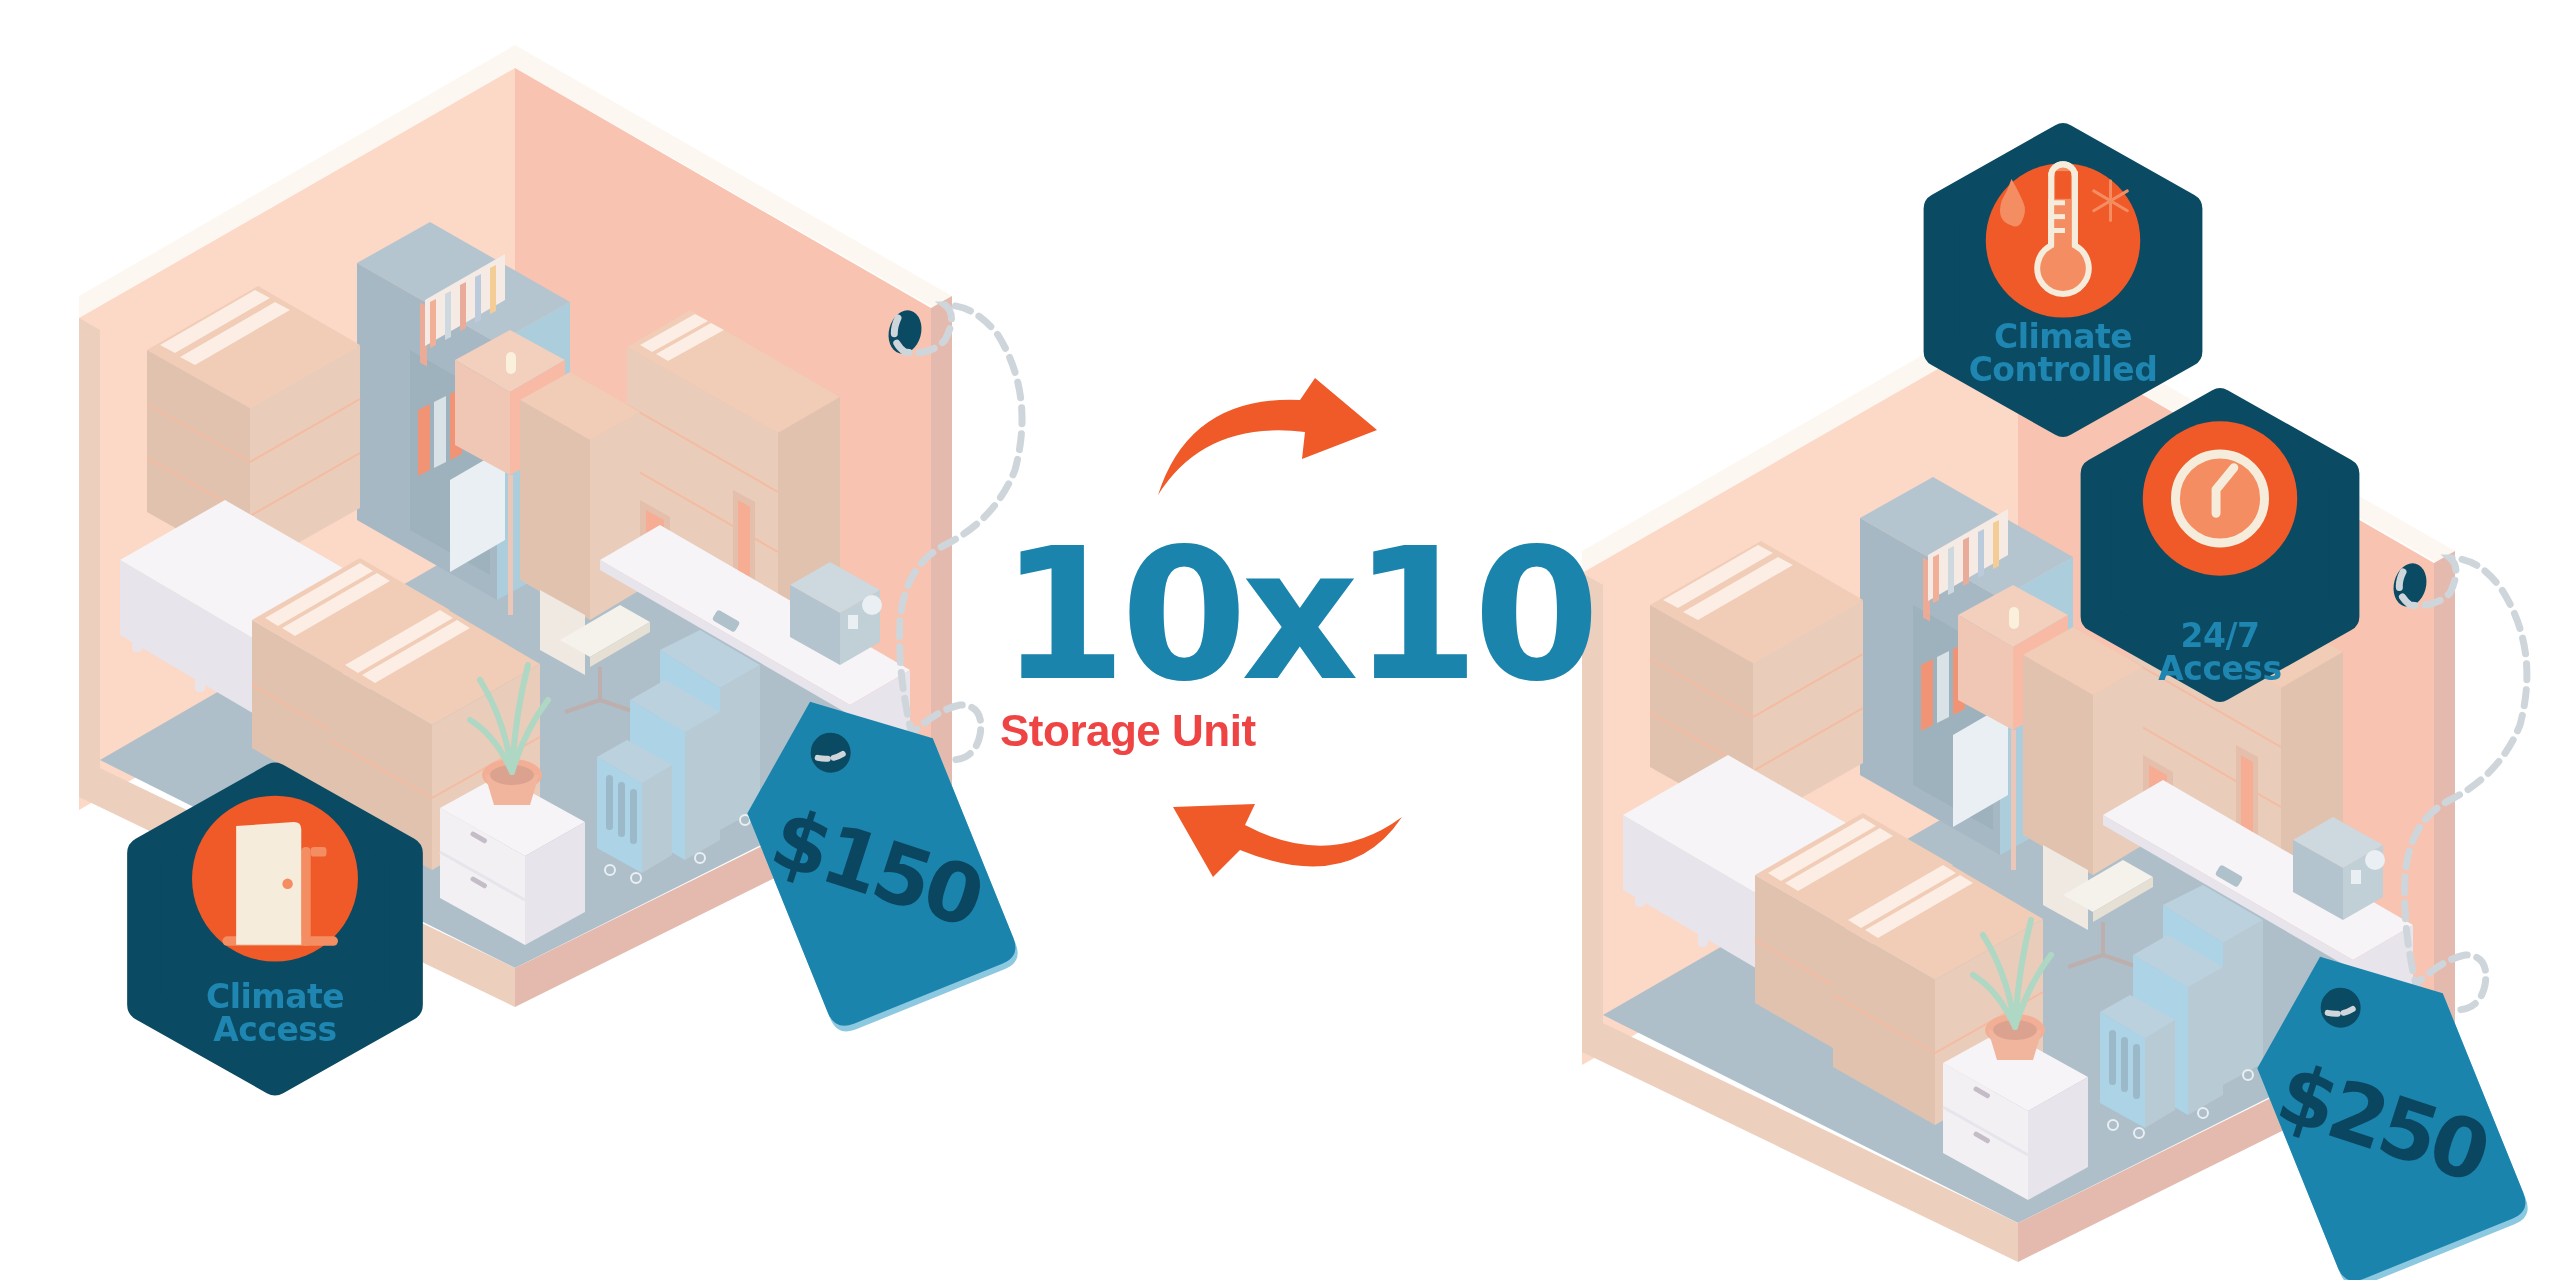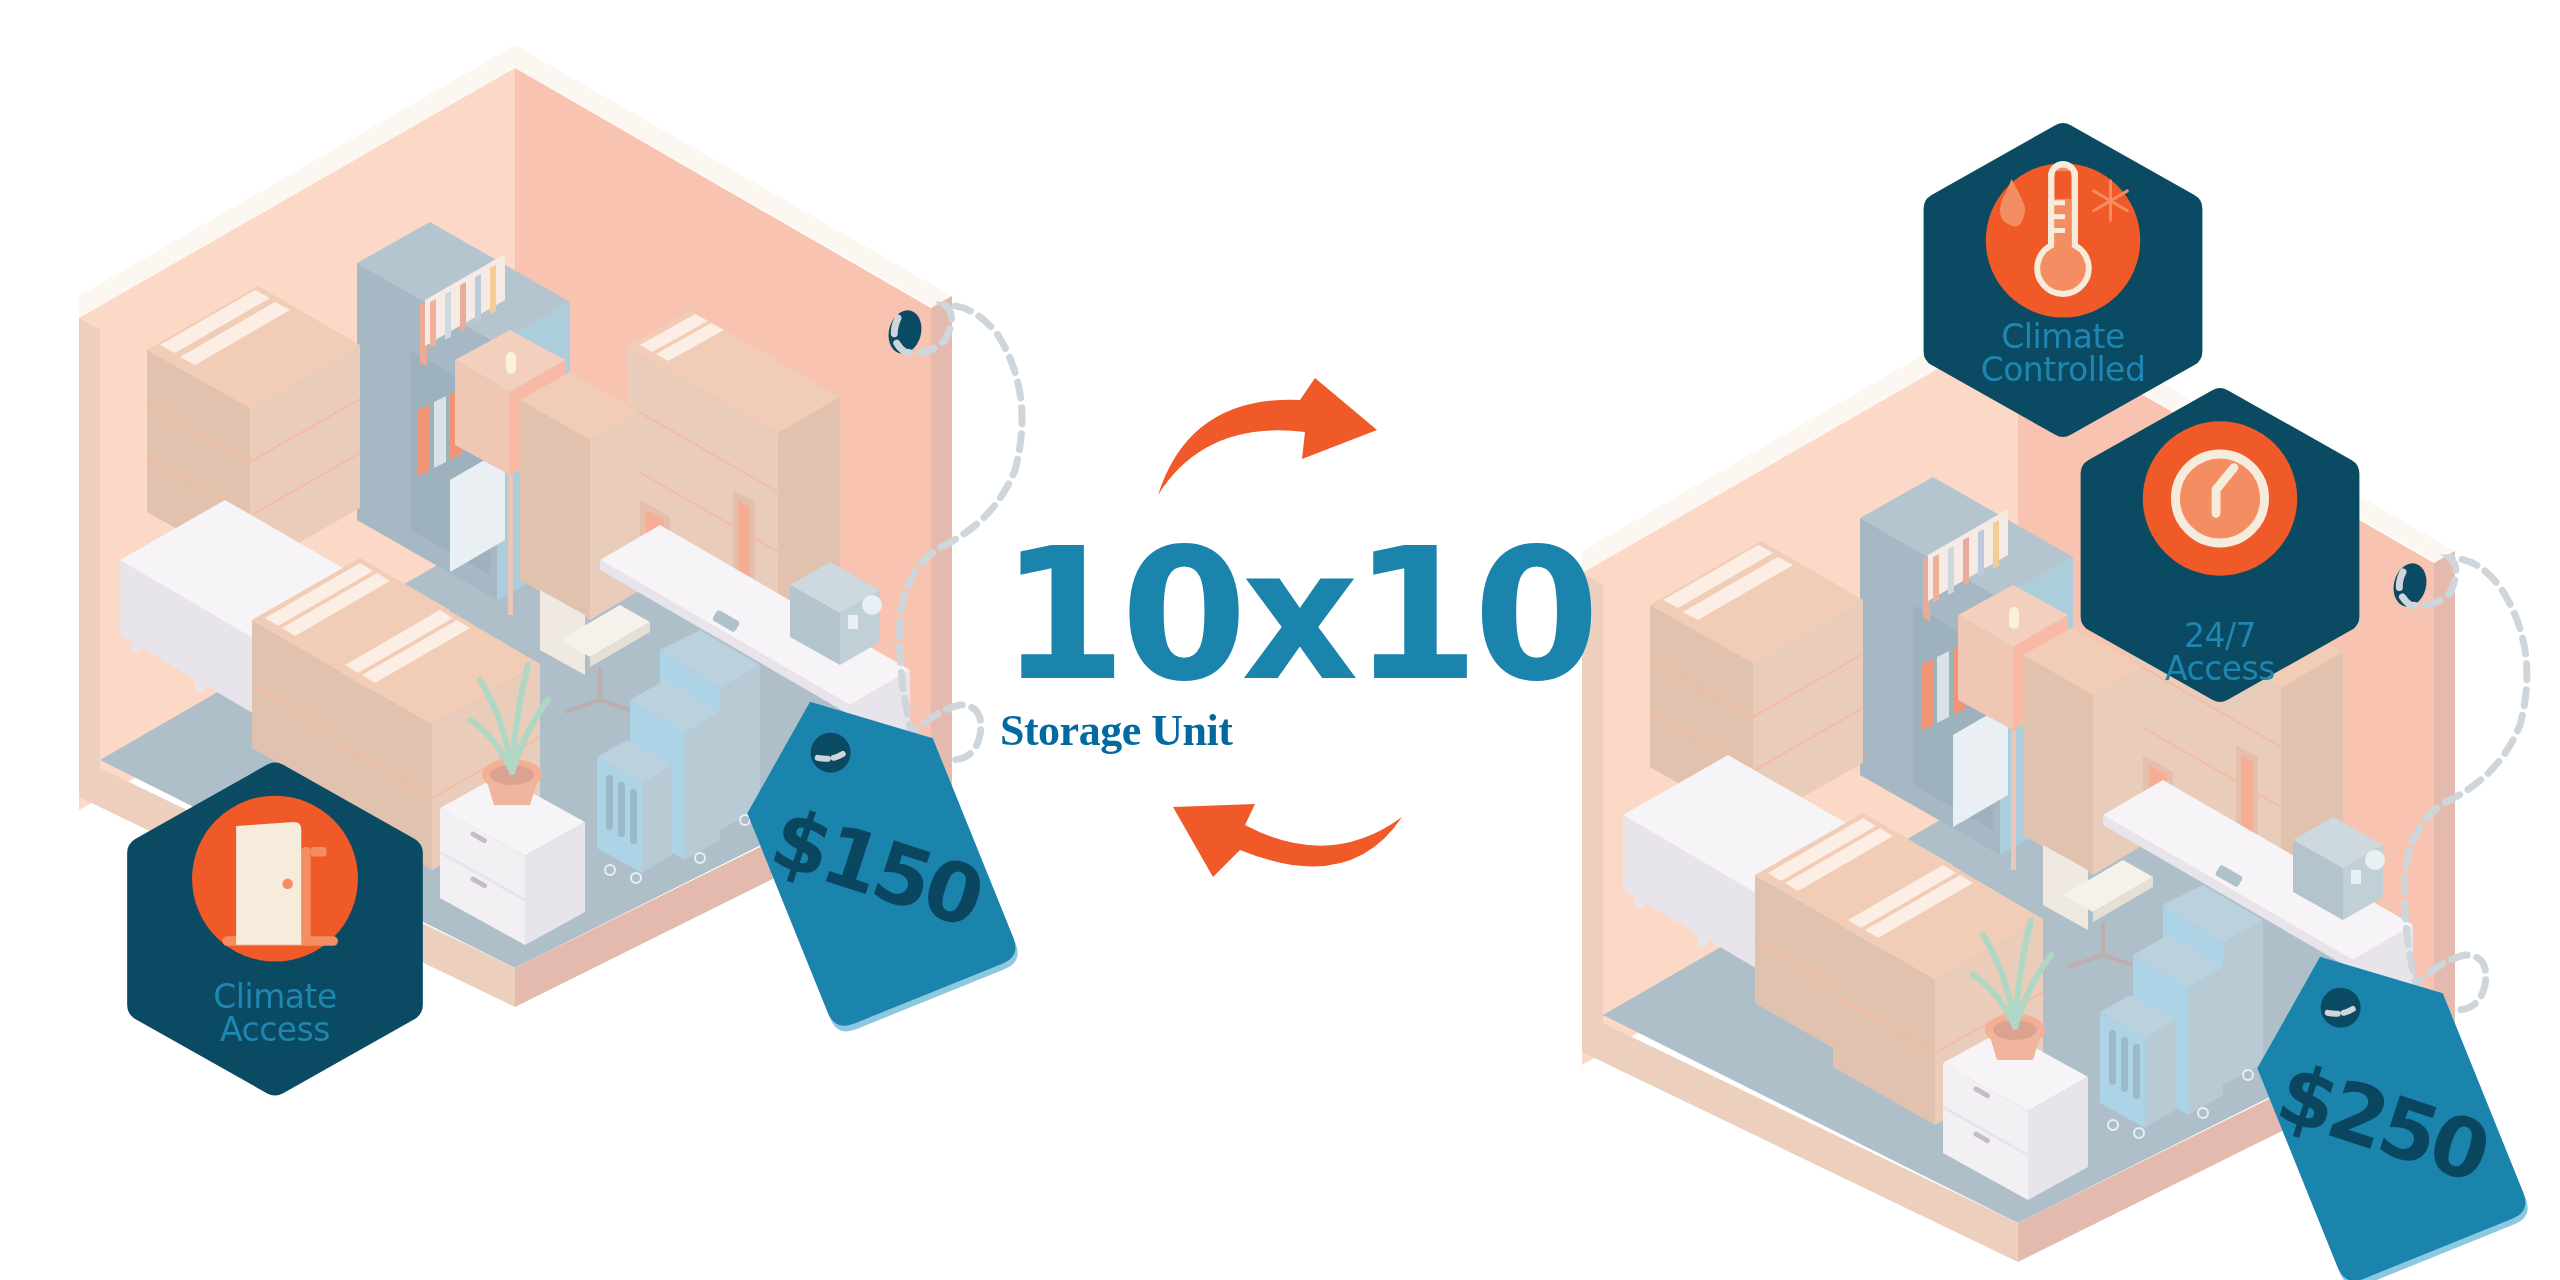--- a/index.html
+++ b/index.html
@@ -1,21 +1,21 @@
 <!DOCTYPE html>
 <html><head>
 <meta charset="utf-8">
 <style>
   html, body { margin: 0; padding: 0; background: #ffffff; }
   body { width: 2560px; height: 1280px; position: relative; overflow: hidden; font-family: "DejaVu Sans", sans-serif; }
   #stage { position: absolute; left: 0; top: 0; width: 2560px; height: 1280px; }
   .title-block { position: absolute; left: 1000px; top: 520px; width: 560px; text-align: left; }
   .title-main { font-family: "DejaVu Sans", sans-serif; font-weight: 700; font-size: 182px; line-height: 190px; color: #1B84AD; letter-spacing: -6px; }
-  .title-sub { font-family: Liberation Serif, serif; font-weight: 700; font-size: 44px; line-height: 50px; color: #0369a1; margin-top: -4px; letter-spacing: -0.5px; }
-  .hex-label { position: absolute; text-align: center; font-family: "DejaVu Sans", sans-serif; font-weight: 400; color: #1E86B0; font-size: 33px; line-height: 33px; letter-spacing: -0.5px; }
+  .title-sub { font-family: Liberation Sans, sans-serif; font-weight: 700; font-size: 44px; line-height: 50px; color: #ef4444; margin-top: -4px; letter-spacing: -0.5px; }
+  .hex-label { position: absolute; text-align: center; font-family: "DejaVu Sans", sans-serif; font-weight: 700; color: #1E86B0; font-size: 33px; line-height: 33px; letter-spacing: -0.5px; }
   .price-label { position: absolute; font-family: "DejaVu Sans", sans-serif; font-weight: 700; font-size: 82px; color: #0B4661; letter-spacing: -4px; white-space: nowrap; transform-origin: center center; }
 </style>
 </head>
 <body>
 
 <svg id="stage" width="2560" height="1280" viewBox="0 0 2560 1280" xmlns="http://www.w3.org/2000/svg">
   <defs>
 
     <g id="room">
 

